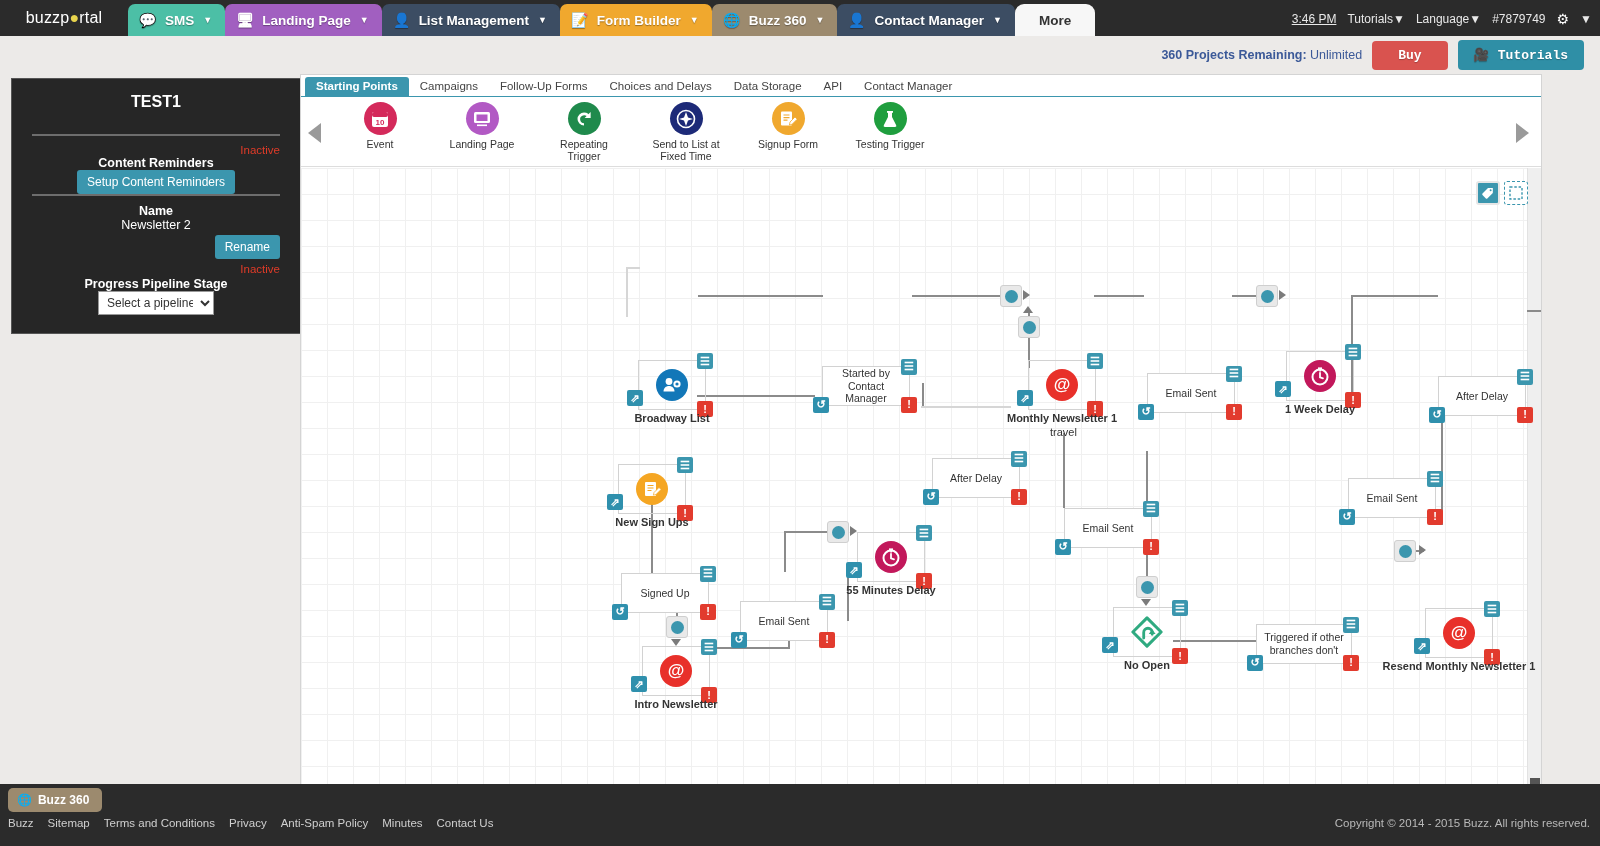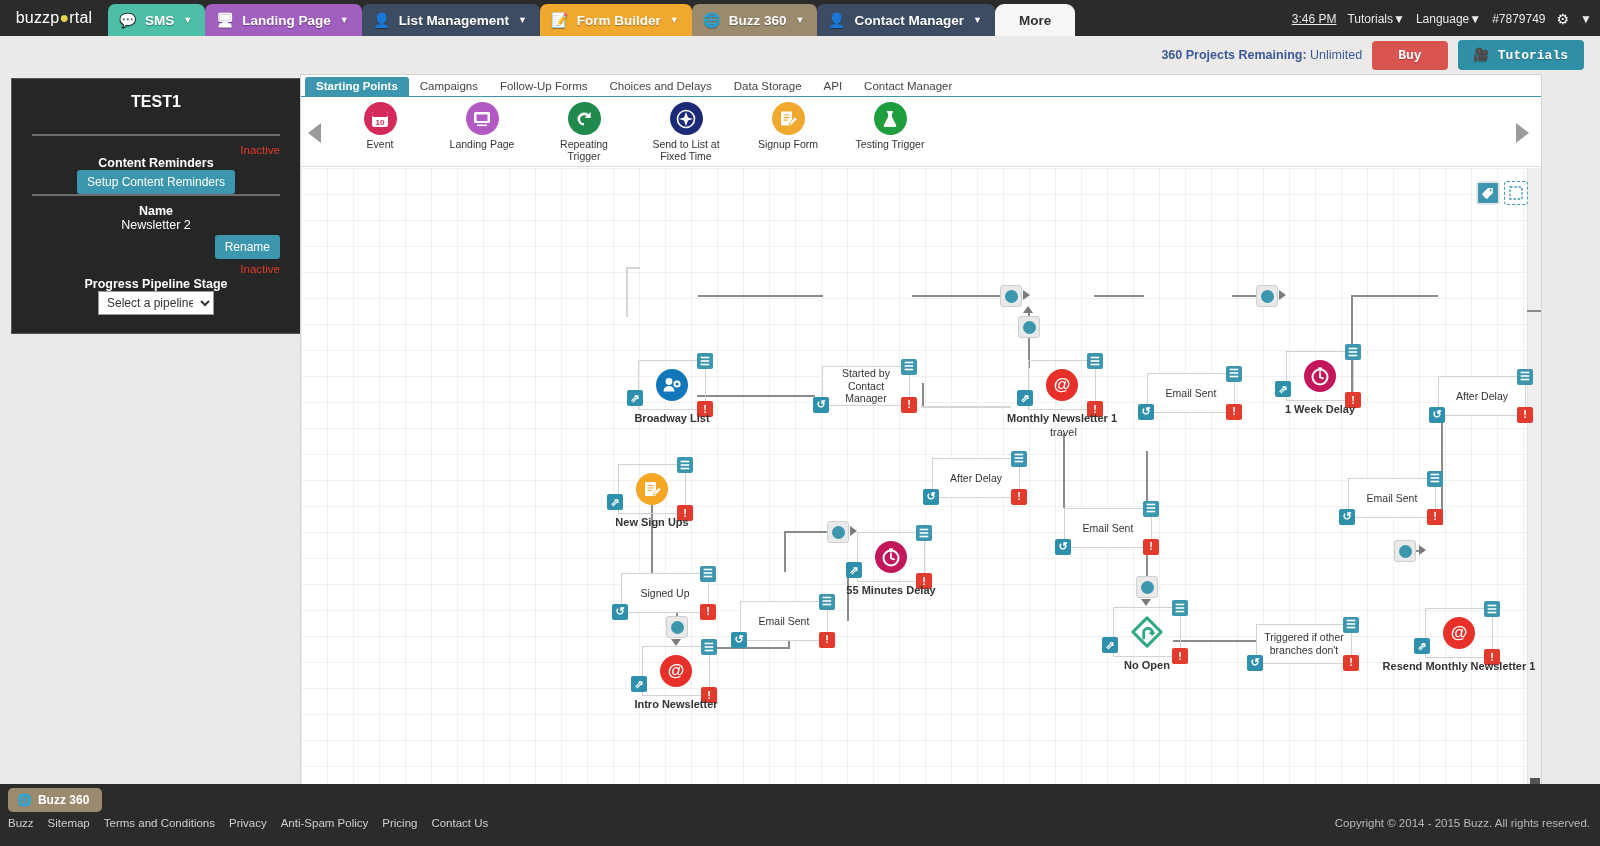--- a/index.html
+++ b/index.html
@@ -7,21 +7,21 @@
     width: 1600px; height: 846px;
     font-family: "Liberation Sans", sans-serif;
     background: #2b2b2b; overflow: hidden;
   }
   
   #topnav {
     position: absolute; top: 0; left: 0; width: 1600px; height: 36px;
     background: #2b2b2b; display: flex; align-items: flex-end;
   }
   #logo {
-    width: 108px; height: 36px; display: flex; align-items: center;
+    width: 128px; height: 36px; display: flex; align-items: center;
     justify-content: center; color: #fff; font-size: 16px; letter-spacing: .2px;
   }
   #logo .dot { color: #e8d44d; }
   .navtab {
     height: 32px; display: flex; align-items: center; gap: 7px;
     padding: 0 13px 0 10px; color: #fff; font-size: 13.5px; font-weight: bold;
     border-radius: 7px 7px 0 0; white-space: nowrap; cursor: pointer;
     text-shadow: 0 1px 1px rgba(0,0,0,.35);
   }
   .navtab .ico {
@@ -698,17 +698,17 @@
   <div id="buzz360-tag">
     <span>🌐</span>
     <span>Buzz 360</span>
   </div>
   <div id="footer-links">
     <a>Buzz</a>
     <a>Sitemap</a>
     <a>Terms and Conditions</a>
     <a>Privacy</a>
     <a>Anti-Spam Policy</a>
-    <a>Pricing</a>
+    <a>Minutes</a>
     <a>Contact Us</a>
   </div>
   <div id="copyright">Copyright © 2014 - 2015 Buzz. All rights reserved.</div>
 </div>
 
 </body></html>

